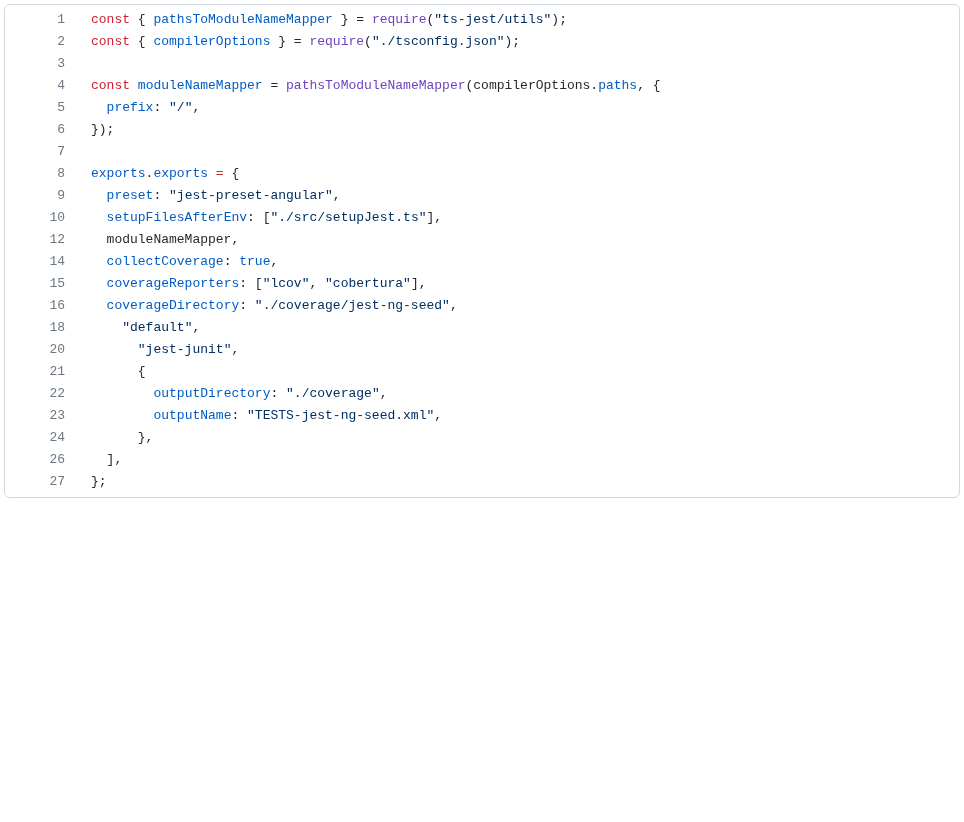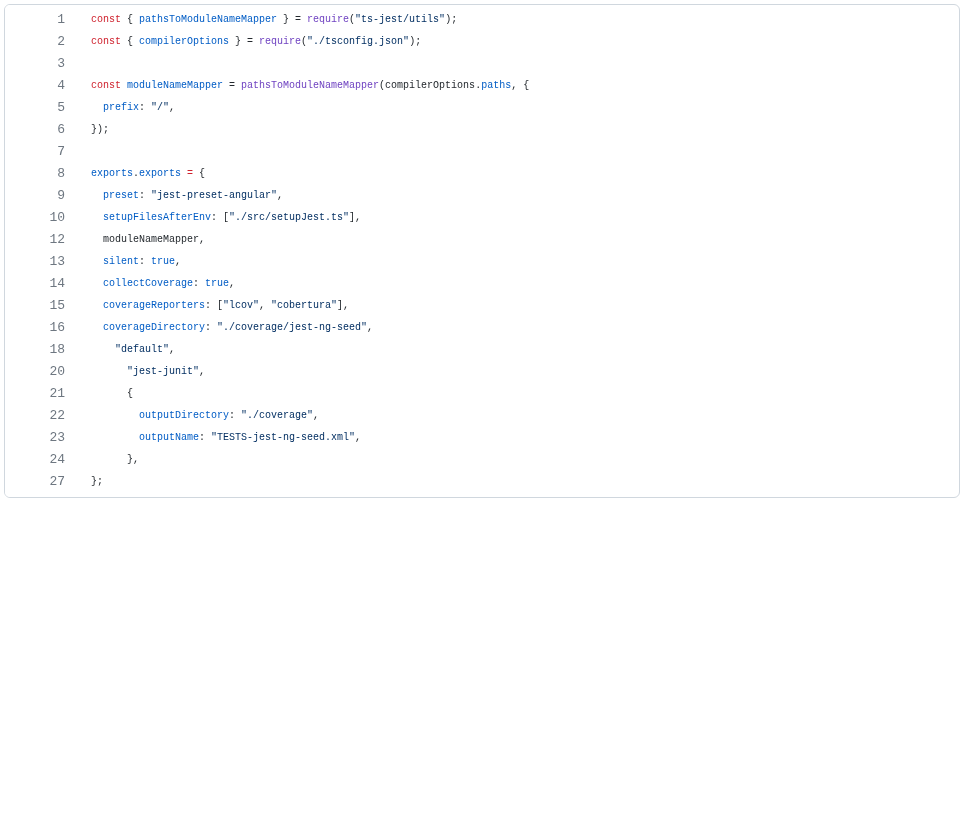--- a/index.html
+++ b/index.html
@@ -31,21 +31,21 @@
     background: #fff;
     user-select: none;
     vertical-align: top;
     line-height: 22px;
     font-size: 13px;
   }
   td.codecell {
     padding: 0 10px 0 16px;
     white-space: pre;
     line-height: 22px;
-    font-size: 10px;
+    font-size: 13px;
     vertical-align: top;
   }
   tr.first td { padding-top: 4px; }
   tr.last td { padding-bottom: 4px; }
   .k  { color: #cf222e; }         
   .s  { color: #032f62; }         
   .p  { color: #005cc5; }         
   .fn { color: #6f42c1; }         
   .c  { color: #24292e; }
 </style>
@@ -93,24 +93,20 @@
         </tr>
         <tr>
           <td class="lineno">10</td>
           <td class="codecell"><span class="c">  </span><span class="p">setupFilesAfterEnv</span><span class="c">: [</span><span class="s">"./src/setupJest.ts"</span><span class="c">],</span></td>
         </tr>
         <tr>
           <td class="lineno">12</td>
           <td class="codecell"><span class="c">  moduleNameMapper,</span></td>
         </tr>
         <tr>
-          <td class="lineno">13</td>
-          <td class="codecell"><span class="c">  </span><span class="p">silent</span><span class="c">: </span><span class="p">true</span><span class="c">,</span></td>
-        </tr>
-        <tr>
           <td class="lineno">14</td>
           <td class="codecell"><span class="c">  </span><span class="p">collectCoverage</span><span class="c">: </span><span class="p">true</span><span class="c">,</span></td>
         </tr>
         <tr>
           <td class="lineno">15</td>
           <td class="codecell"><span class="c">  </span><span class="p">coverageReporters</span><span class="c">: [</span><span class="s">"lcov"</span><span class="c">, </span><span class="s">"cobertura"</span><span class="c">],</span></td>
         </tr>
         <tr>
           <td class="lineno">16</td>
           <td class="codecell"><span class="c">  </span><span class="p">coverageDirectory</span><span class="c">: </span><span class="s">"./coverage/jest-ng-seed"</span><span class="c">,</span></td>
@@ -132,19 +128,23 @@
           <td class="codecell"><span class="c">        </span><span class="p">outputDirectory</span><span class="c">: </span><span class="s">"./coverage"</span><span class="c">,</span></td>
         </tr>
         <tr>
           <td class="lineno">23</td>
           <td class="codecell"><span class="c">        </span><span class="p">outputName</span><span class="c">: </span><span class="s">"TESTS-jest-ng-seed.xml"</span><span class="c">,</span></td>
         </tr>
         <tr>
           <td class="lineno">24</td>
           <td class="codecell"><span class="c">      },</span></td>
         </tr>
+        <tr>
+          <td class="lineno">26</td>
+          <td class="codecell"><span class="c">  ],</span></td>
+        </tr>
         <tr class="last">
           <td class="lineno">27</td>
           <td class="codecell"><span class="c">};</span></td>
         </tr>
       </tbody>
   </table>
 </div>
 
 </body></html>

